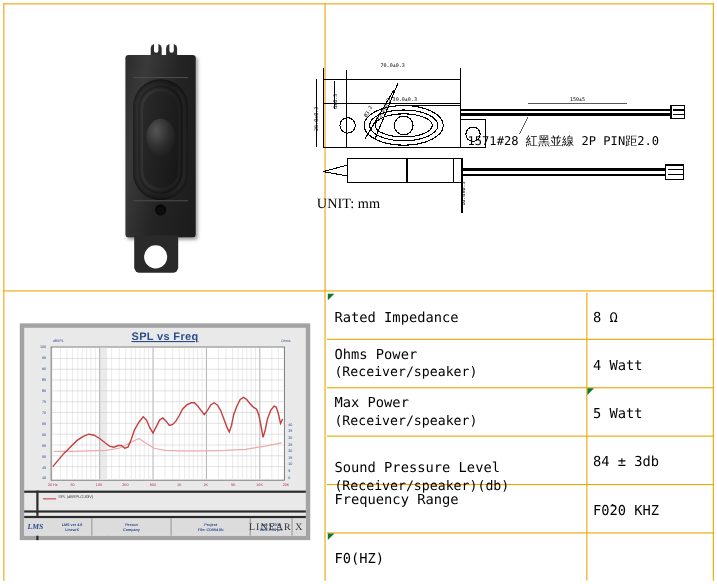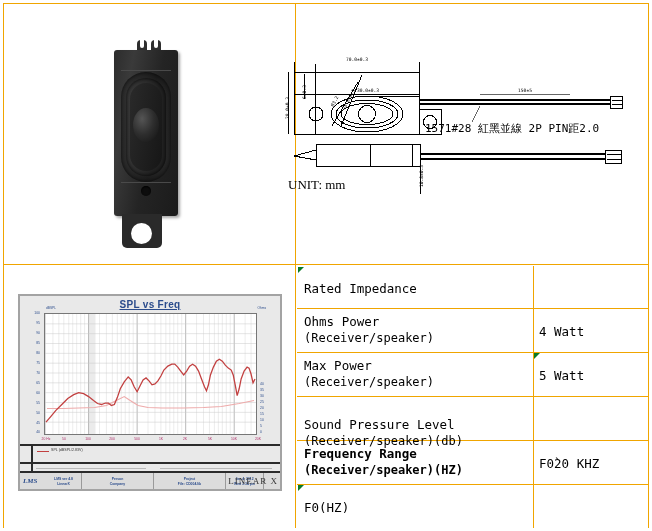--- a/index.html
+++ b/index.html
@@ -50,21 +50,21 @@
   #spec-table{position:absolute;left:0;top:0;width:352px;height:262px;}
   .skey,.sval{position:absolute;box-sizing:border-box;font-family:"DejaVu Sans Mono","Liberation Mono",monospace;
     color:#000;letter-spacing:0px;}
   .skey{left:7px;width:226px;font-size:12.5px;line-height:17px;}
   .sval{left:242px;width:108px;font-size:12.5px;line-height:17px;}
   .sub{display:block;font-size:12px;}
   .greenmark{position:absolute;width:0;height:0;border-left:6px solid #0a7a28;border-bottom:6px solid transparent;}
 
   
   #chart-art{position:absolute;left:14px;top:28px;width:264px;height:197px;
-    background:#e9e9e9;border:2px solid #a3a3a3;box-sizing:border-box;}
+    background:#e9e9e9;border:4px solid #a3a3a3;box-sizing:border-box;}
   .ch-title{position:absolute;left:0;top:3px;width:100%;text-align:center;
     font-family:"Liberation Sans",sans-serif;font-size:10px;font-weight:bold;color:#2b4c8c;
     text-decoration:underline;letter-spacing:.3px;}
   .ch-plot{position:absolute;left:24px;top:17px;width:213px;height:122px;background:#fff;border:1px solid #777;box-sizing:border-box;}
   .ch-unitL{position:absolute;left:26px;top:10px;font-size:3.2px;color:#2b4c8c;font-family:"Liberation Sans",sans-serif;}
   .ch-unitR{position:absolute;right:14px;top:10px;font-size:3.2px;color:#2b4c8c;font-family:"Liberation Sans",sans-serif;}
   .ch-ytick{position:absolute;font-size:3.4px;color:#2b4c8c;font-family:"Liberation Sans",sans-serif;text-align:right;width:20px;}
   .ch-y2tick{position:absolute;font-size:3.4px;color:#2b4c8c;font-family:"Liberation Sans",sans-serif;width:22px;}
   .ch-xtick{position:absolute;font-size:3.4px;color:#b0306a;font-family:"Liberation Sans",sans-serif;text-align:center;width:20px;}
   .ch-wm{position:absolute;right:5px;bottom:4px;font-size:6px;font-style:italic;font-weight:bold;color:#555;font-family:"Liberation Serif",serif;}
@@ -347,41 +347,42 @@
       <div class="rule h" style="left:0;top:218px;width:352px;"></div>
       <div class="rule v" style="left:236px;top:0;height:262px;"></div>
 
       <div class="greenmark" style="left:1px;top:1px;"></div>
       <div class="greenmark" style="left:237px;top:87px;"></div>
       <div class="greenmark" style="left:1px;top:219px;"></div>
 
       <div class="skey" style="top:14px;">
         <span>Rated  Impedance</span>
       </div>
+      <div class="sval" style="top:14px;">8 Ω</div>
 
       <div class="skey" style="top:47px;">
         <span>Ohms  Power</span>
         <span class="sub">(Receiver/speaker)</span>
       </div>
       <div class="sval" style="top:57px;">4 Watt</div>
 
       <div class="skey" style="top:91px;">
         <span>Max  Power</span>
         <span class="sub">(Receiver/speaker)</span>
       </div>
       <div class="sval" style="top:101px;">5 Watt</div>
 
       <div class="skey" style="top:150px;">
         <span>Sound  Pressure  Level</span>
         <span class="sub">(Receiver/speaker)(db)</span>
       </div>
-
-      <div class="skey" style="top:179px;font-weight:bold;">
+      <div class="sval" style="top:145px;">84 ± 3db</div>
+
+      <div class="skey" style="top:179px;">
         <span>Frequency  Range</span>
-        <span class="sub">(Receiver/speaker)(HZ)</span>
       </div>
       <div class="sval" style="top:189px;">F0̀20 KHZ</div>
 
       <div class="skey" style="top:233px;">
         <span>F0(HZ)</span>
       </div>
     </div>
   </div>
 
 </div>

